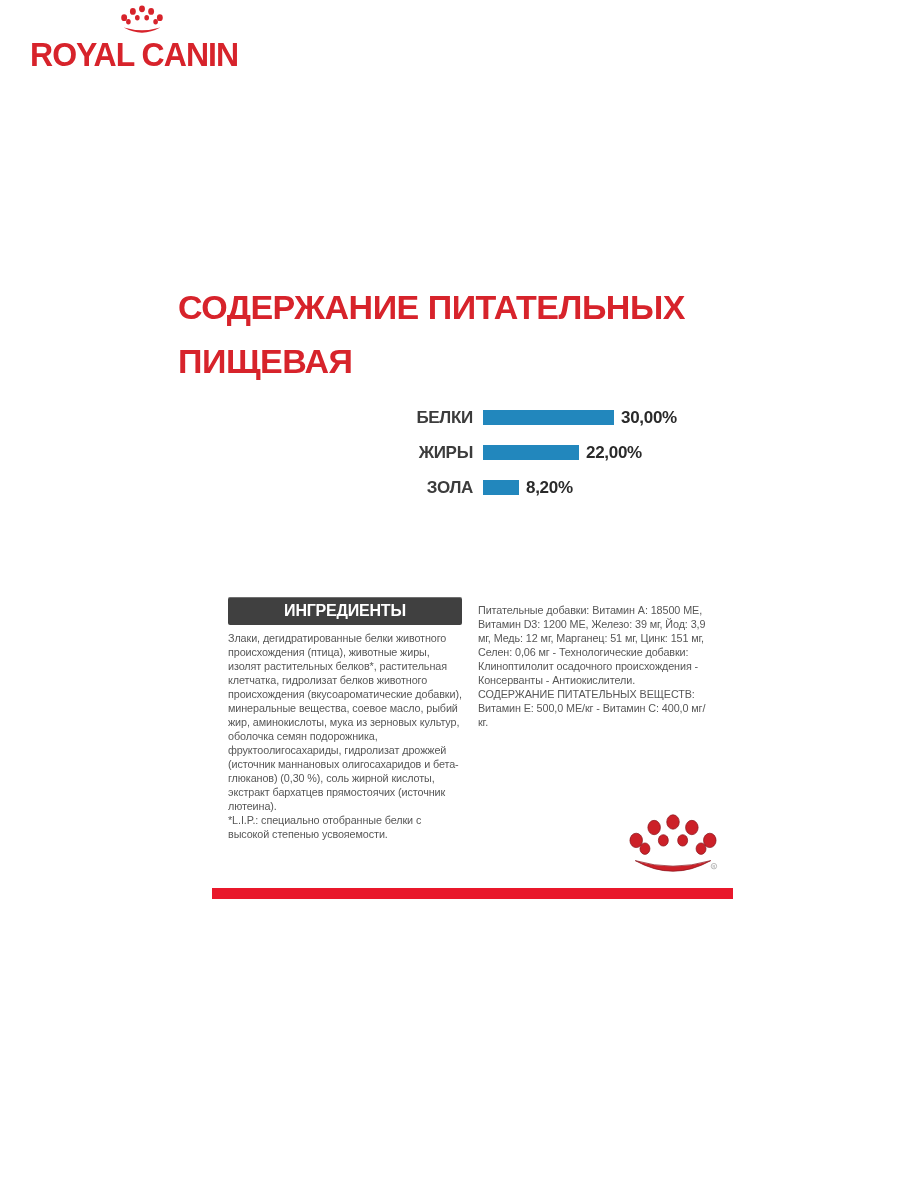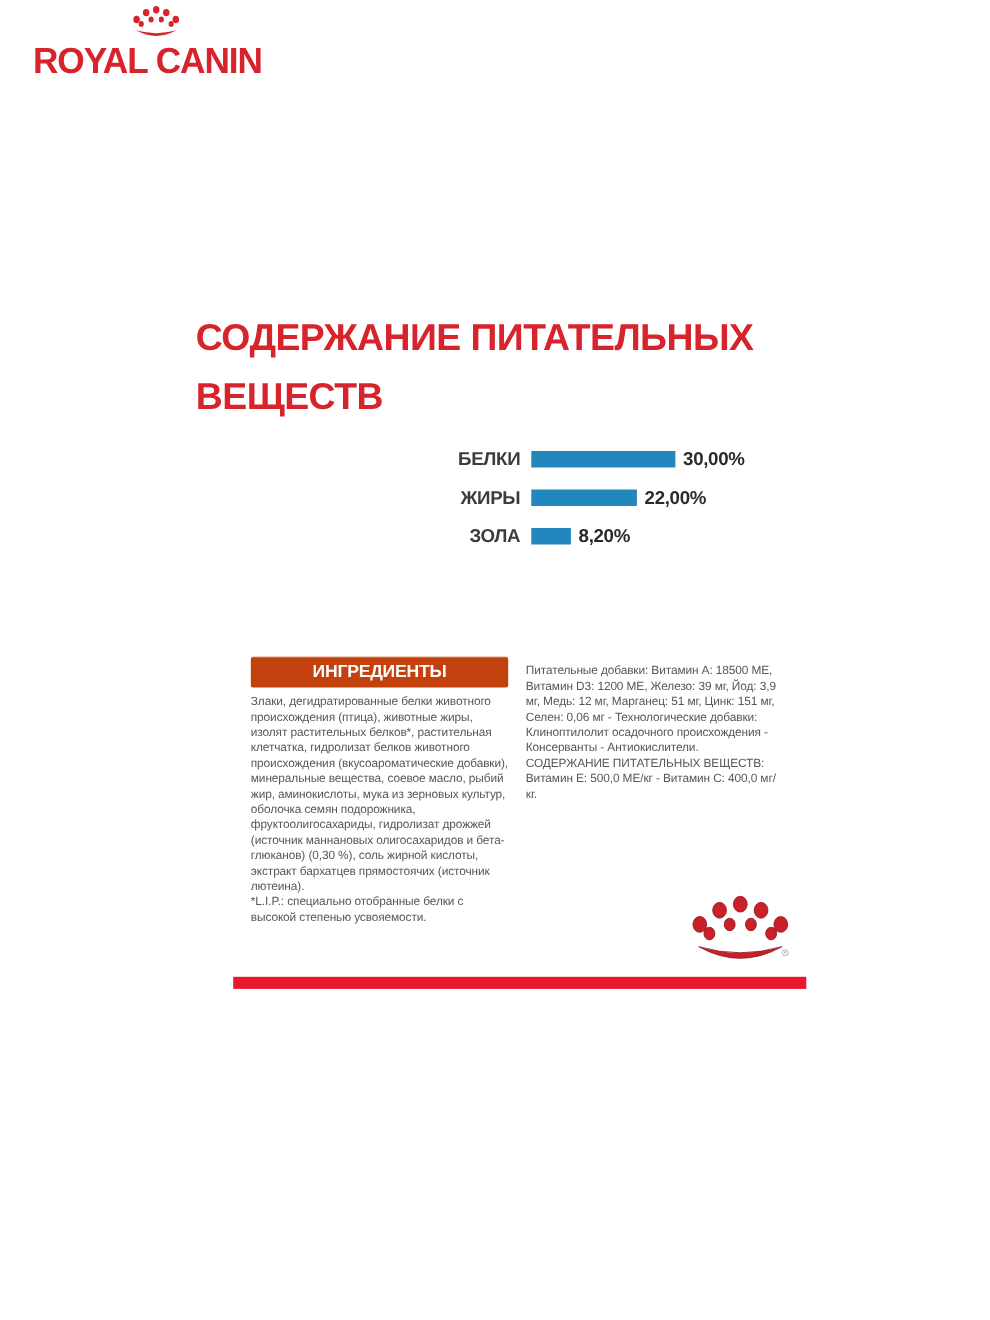--- a/index.html
+++ b/index.html
@@ -32,21 +32,21 @@
   .chart-bar{height:15px;margin-left:10px;flex:0 0 auto;background:#2287bd;}
   .chart-value{
     margin-left:7px;font-size:17px;font-weight:bold;color:#2a2a2a;
     letter-spacing:-0.3px;white-space:nowrap;
   }
   
   .columns{position:absolute;left:228px;top:597px;width:484px;display:flex;gap:16px;}
   .col{width:234px;flex:0 0 auto;}
   .col-header{
     height:28px;line-height:28px;text-align:center;border-radius:2px;
-    background:#c2410c;color:#ffffff;font-size:16px;font-weight:bold;
+    background:#404040;color:#ffffff;font-size:16px;font-weight:bold;
     letter-spacing:-0.2px;
     box-shadow:inset 0 1px 0 rgba(255,255,255,0.25);
   }
   .col-body{
     margin-top:6px;font-size:10.8px;line-height:1.3;color:#575757;
     letter-spacing:-0.1px;
   }
   .col-footnote{font-size:10.8px;line-height:1.3;color:#575757;letter-spacing:-0.1px;}
   
   .bottom-crown{position:absolute;left:627px;top:808px;width:92px;height:74px;}
@@ -68,21 +68,21 @@
       <ellipse cx="60.5" cy="33" rx="5.2" ry="6"></ellipse>
       <ellipse cx="80.5" cy="42" rx="5.2" ry="6"></ellipse>
       <path d="M9,55 Q50,78 91,55 Q50,67 9,55 Z"></path>
     </g>
   </svg>
   <div class="brand-wordmark">ROYAL CANIN</div>
 </div>
 
 <div class="page-title">
   <div>СОДЕРЖАНИЕ ПИТАТЕЛЬНЫХ</div>
-  <div>ВЕЩЕСТВ</div>
+  <div>ПИЩЕВАЯ</div>
 </div>
 
 <div class="bar-chart">
     <div class="chart-row">
       <span class="chart-label">БЕЛКИ</span>
       <span class="chart-bar" style="width: 131px; background: rgb(34, 135, 189);"></span>
       <span class="chart-value">30,00%</span>
     </div>
     <div class="chart-row">
       <span class="chart-label">ЖИРЫ</span>

